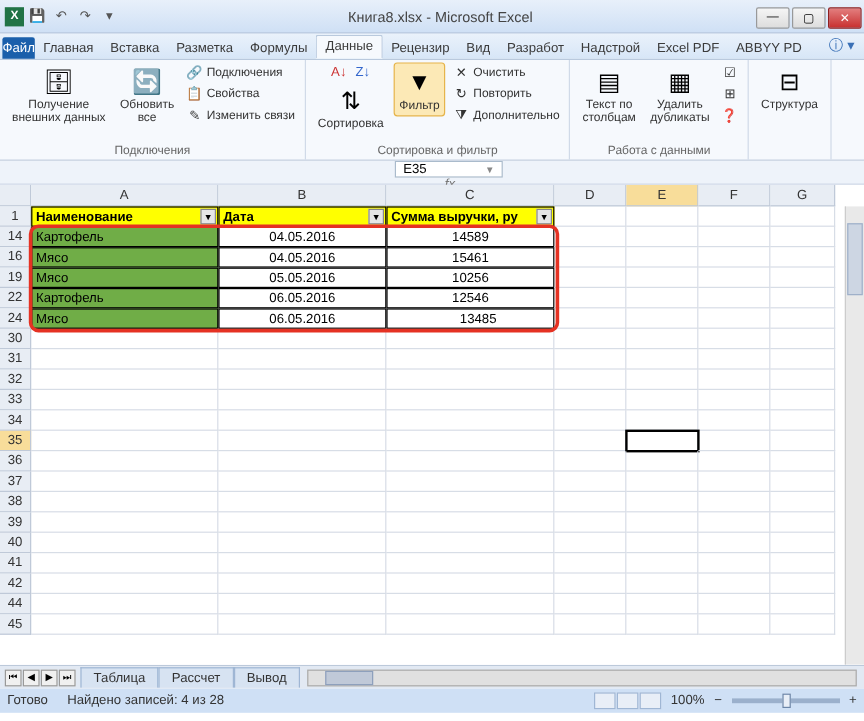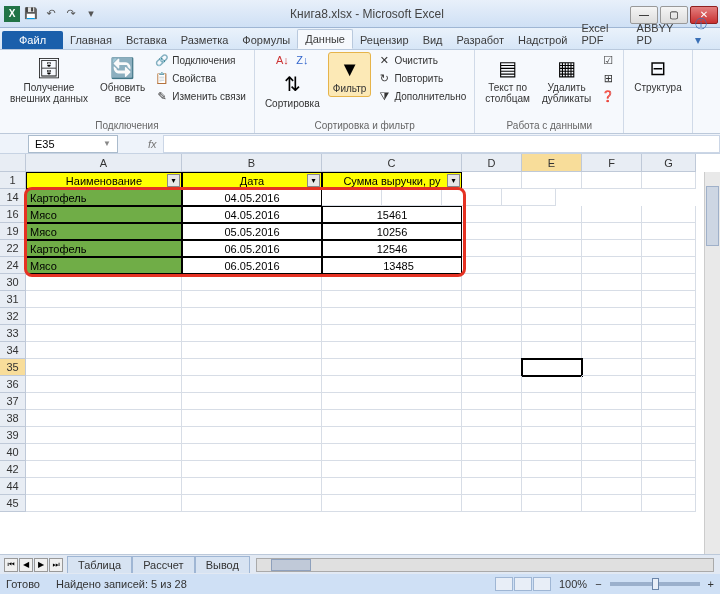--- a/index.html
+++ b/index.html
@@ -10,59 +10,59 @@
 .qat { display: flex; align-items: center; padding: 0 4px; gap: 2px; }
 .qat .icon, .qat-btn { width: 18px; height: 18px; display: flex; align-items: center; justify-content: center; font-size: 11px; color: #555; }
 .excel-icon { width: 16px; height: 16px; background: #217346; color: #fff; font-size: 10px; display: flex; align-items: center; justify-content: center; font-weight: bold; }
 .title-text { flex: 1; text-align: center; font-size: 12px; color: #444; }
 .winbtns { display: flex; }
 .winbtn { width: 28px; height: 18px; margin: 2px 2px 0 0; background: linear-gradient(#f5f5f5,#ddd); border: 1px solid #999; border-radius: 2px; display: flex; align-items: center; justify-content: center; font-size: 10px; }
 .winbtn.close { background: linear-gradient(#e37f7f,#c83030); color: #fff; border-color: #8f2020; }
 
 
 .tabs { height: 22px; background: linear-gradient(#eaf2fb,#d7e6f7); display: flex; align-items: flex-end; padding-left: 2px; font-size: 11px; border-bottom: 1px solid #b9c9dd; }
-.file-tab { background: #1a5fab; color: #fff; padding: 3px 17px; border-radius: 2px 2px 0 0; }
+.file-tab { background: #1a5fab; color: #fff; padding: 3px 0; border-radius: 2px 2px 0 0; }
 .tab { padding: 3px 7px; color: #3b3b3b; }
 .tab.active { background: #f6f9fd; border: 1px solid #b9c9dd; border-bottom: 1px solid #f6f9fd; border-radius: 2px 2px 0 0; }
 .help-icon { margin-left: auto; padding: 2px 8px; color: #3a70b6; font-size: 12px; }
 
 
 .ribbon { height: 84px; background: #f6f9fd; border-bottom: 1px solid #bcc9da; display: flex; font-size: 10px; }
 .group { border-right: 1px solid #d0dae8; padding: 2px 6px 0 6px; display: flex; flex-direction: column; align-items: center; }
 .group-body { flex: 1; display: flex; align-items: flex-start; gap: 4px; }
 .group-label { font-size: 10px; color: #666; padding: 2px 0; text-align: center; width: 100%; }
 .bigbtn { display: flex; flex-direction: column; align-items: center; padding: 2px 4px; }
 .bigbtn .ico { width: 28px; height: 28px; display: flex; align-items: center; justify-content: center; font-size: 20px; }
 .bigbtn .lbl { text-align: center; font-size: 10px; line-height: 11px; color: #333; }
 .bigbtn.active { background: #fce9b6; border: 1px solid #e6b44a; border-radius: 3px; }
 .smallbtn { display: flex; align-items: center; gap: 3px; font-size: 10px; color: #333; padding: 1px 2px; }
 .smallbtn .si { width: 14px; height: 14px; display: flex; align-items: center; justify-content: center; font-size: 11px; }
 .vstack { display: flex; flex-direction: column; gap: 2px; }
 
 
-.fbar { height: 20px; display: flex; align-items: center; border-bottom: 1px solid #c7d3e3; background: #eef3fa; font-size: 11px; }
+.fbar { height: 20px; display: flex; align-items: center; border-bottom: 1px solid #c7d3e3; background: #eef3fa; font-size: 11px; flex-direction: column; }
 .namebox { width: 90px; margin-left: 28px; background: #fff; border: 1px solid #abc; height: 18px; display: flex; align-items: center; padding: 0 6px; }
 .fx { margin-left: 30px; font-style: italic; color: #777; }
 .formula-input { flex: 1; margin-left: 6px; background: #fff; border: 1px solid #cbd6e6; height: 18px; }
 
 
 .grid-area { position: relative; height: 400px; overflow: hidden; background: #fff; }
 .colheads { display: flex; height: 18px; }
 .rowhead-spacer { width: 26px; background: #e8edf4; border-right: 1px solid #bfc9d8; border-bottom: 1px solid #bfc9d8; }
 .colhead { background: #e8edf4; border-right: 1px solid #bfc9d8; border-bottom: 1px solid #bfc9d8; text-align: center; font-size: 11px; color: #333; line-height: 18px; }
 .colhead.sel { background: #f8dd9a; }
 .rows { }
 .row { display: flex; height: 17px; }
 .rowhead { width: 26px; background: #e8edf4; border-right: 1px solid #bfc9d8; border-bottom: 1px solid #bfc9d8; text-align: center; font-size: 11px; color: #333; line-height: 17px; }
 .rowhead.sel { background: #f8dd9a; }
 .cell { border-right: 1px solid #d7dde6; border-bottom: 1px solid #d7dde6; font-size: 11px; line-height: 17px; padding: 0 3px; overflow: hidden; white-space: nowrap; }
 .cell.selected { outline: 2px solid #000; outline-offset: -1px; }
 
 
-.hdrcell { background: #ffff00; text-align: center; border: 1px solid #000 !important; position: relative; }
+.hdrcell { background: #ffff00; text-align: left; border: 1px solid #000 !important; position: relative; font-weight: bold; }
 .filter-dd { position: absolute; right: 1px; top: 1px; width: 13px; height: 13px; background: #e6e6e6; border: 1px solid #888; font-size: 8px; display: flex; align-items: center; justify-content: center; }
 .greencell { background: #70ad47; border: 1px solid #000 !important; }
 .datacell { text-align: center; border: 1px solid #000 !important; }
 .red-outline { position: absolute; border: 3px solid #e53223; border-radius: 8px; pointer-events: none; }
 
 
 .sheettabs { height: 20px; background: #e2e9f3; display: flex; align-items: center; font-size: 11px; border-top: 1px solid #bcc9da; }
 .navset { display: flex; gap: 1px; padding: 0 4px; }
 .navset span { width: 14px; height: 14px; background: #f0f0f0; border: 1px solid #999; font-size: 8px; display: flex; align-items: center; justify-content: center; }
 .sheet { padding: 2px 10px; background: #fff; border: 1px solid #9fb6d4; border-bottom: none; color: #333; }
@@ -254,20 +254,21 @@
         <div class="cell hdrcell" style="width: 140px;">Сумма выручки, ру<div class="filter-dd">▾</div></div>
         <div class="cell" style="width: 60px;"></div>
         <div class="cell" style="width: 60px;"></div>
         <div class="cell" style="width: 60px;"></div>
         <div class="cell" style="width: 54px;"></div>
       </div>
       <div class="row">
         <div class="rowhead">14</div>
         <div class="cell greencell" style="width: 156px; text-align: left;">Картофель</div>
         <div class="cell datacell" style="width: 140px;">04.05.2016</div>
+        <div class="cell datacell" style="width: 140px;">14589</div>
         <div class="cell" style="width: 60px;"></div>
         <div class="cell" style="width: 60px;"></div>
         <div class="cell" style="width: 60px;"></div>
         <div class="cell" style="width: 54px;"></div>
       </div>
       <div class="row">
         <div class="rowhead">16</div>
         <div class="cell greencell" style="width: 156px; text-align: left;">Мясо</div>
         <div class="cell datacell" style="width: 140px;">04.05.2016</div>
         <div class="cell datacell" style="width: 140px;">15461</div>
@@ -401,20 +402,30 @@
         <div class="cell" style="width: 156px;"></div>
         <div class="cell" style="width: 140px;"></div>
         <div class="cell" style="width: 140px;"></div>
         <div class="cell" style="width: 60px;"></div>
         <div class="cell" style="width: 60px;"></div>
         <div class="cell" style="width: 60px;"></div>
         <div class="cell" style="width: 54px;"></div>
       </div>
       <div class="row">
         <div class="rowhead">40</div>
+        <div class="cell" style="width: 156px;"></div>
+        <div class="cell" style="width: 140px;"></div>
+        <div class="cell" style="width: 140px;"></div>
+        <div class="cell" style="width: 60px;"></div>
+        <div class="cell" style="width: 60px;"></div>
+        <div class="cell" style="width: 60px;"></div>
+        <div class="cell" style="width: 54px;"></div>
+      </div>
+      <div class="row">
+        <div class="rowhead">41</div>
         <div class="cell" style="width: 156px;"></div>
         <div class="cell" style="width: 140px;"></div>
         <div class="cell" style="width: 140px;"></div>
         <div class="cell" style="width: 60px;"></div>
         <div class="cell" style="width: 60px;"></div>
         <div class="cell" style="width: 60px;"></div>
         <div class="cell" style="width: 54px;"></div>
       </div>
       <div class="row">
         <div class="rowhead">42</div>
@@ -463,21 +474,21 @@
   <div class="sheet inactive">Таблица</div>
   <div class="sheet inactive">Рассчет</div>
   <div class="sheet inactive">Вывод</div>
   <div class="hscroll">
       <div class="thumb"></div>
     </div>
 </div>
 
 <div class="status">
   <span>Готово</span>
-  <span>Найдено записей: 5 из 28</span>
+  <span>Найдено записей: 4 из 28</span>
   <div class="right">
     <div class="viewbtns">
       <span></span>
       <span></span>
       <span></span>
     </div>
     <span>100%</span>
     <span>−</span>
     <div class="zoom-slider">
         <div class="zthumb"></div>

